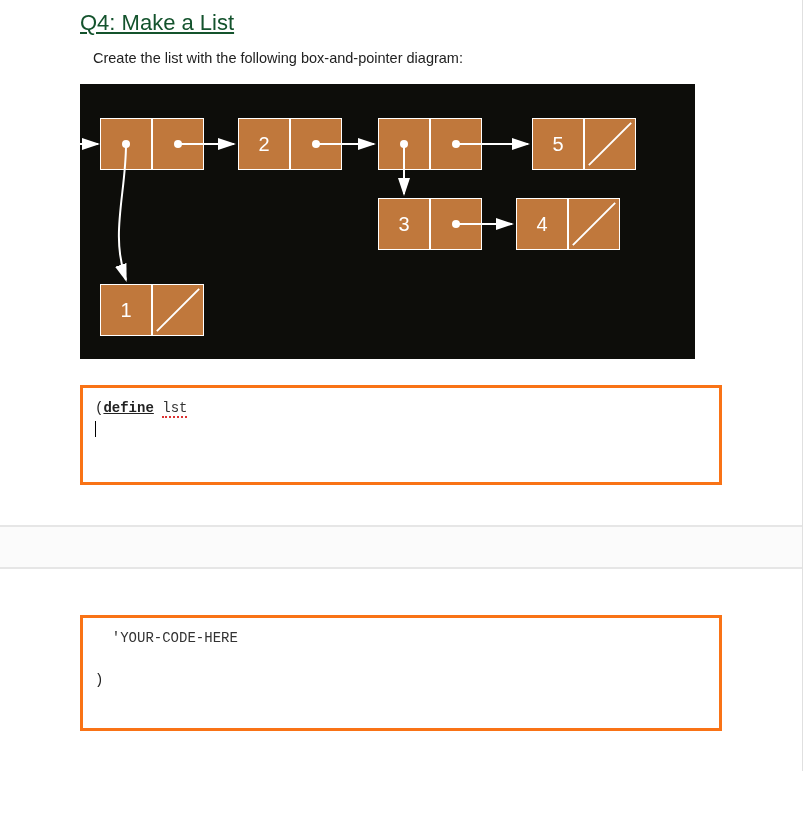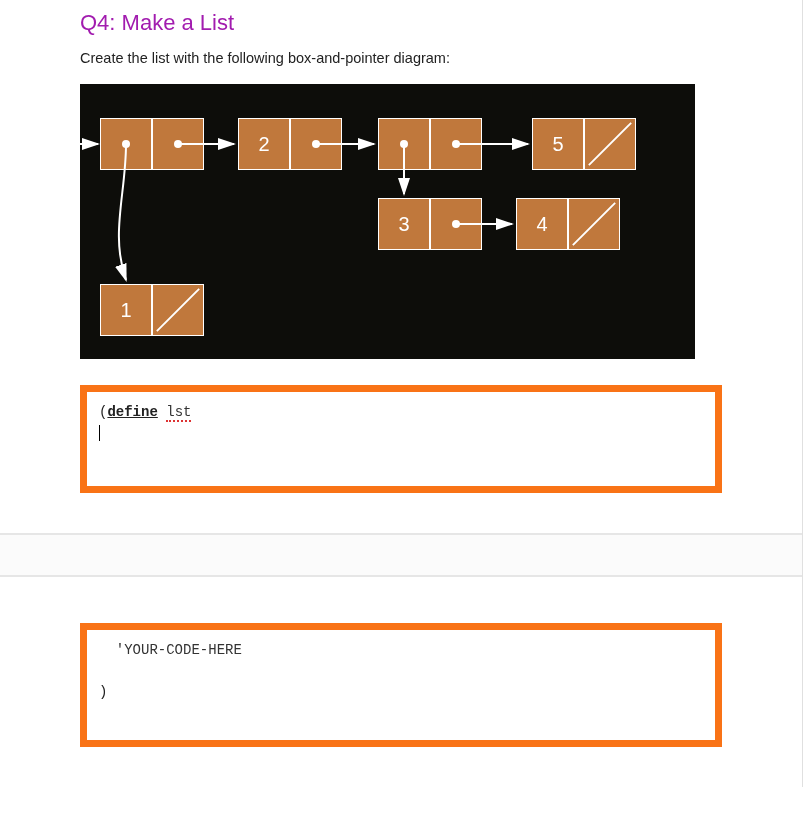--- a/index.html
+++ b/index.html
@@ -11,25 +11,26 @@
     width: 803px;
   }
   .page {
     padding: 10px 80px 40px 80px;
     border-right: 1px solid #e0e0e0;
   }
   h2.title {
     font-size: 22px;
     font-weight: 500;
     margin: 0 0 14px 0;
-    color: #a21caf;
+    color: #14532d;
+    text-decoration: underline;
   }
   p.instr {
     font-size: 14.5px;
-    margin: 0 0 18px 0;
+    margin: 0 0 18px 13px;
     color: #222;
   }
   .diagram {
     background: #0d0d0a;
     width: 615px;
     height: 275px;
     position: relative;
   }
   .cell {
     position: absolute;
@@ -42,21 +43,21 @@
     font-size: 20px;
     display: flex;
     align-items: center;
     justify-content: center;
   }
   .cell .dot {
     width: 8px; height: 8px; border-radius: 50%; background: #fff;
   }
   .cell svg.slash { position:absolute; inset:0; }
   .code-box {
-    border: 7px solid #f97316;
+    border: 3px solid #f97316;
     min-height: 56px;
     padding: 10px 24px 28px 12px;
     font-family: "Courier New", monospace;
     font-size: 14px;
     line-height: 1.5;
     color: #222;
     margin-top: 26px;
     position: relative;
   }
   .define { font-weight: bold; text-decoration: underline; }

